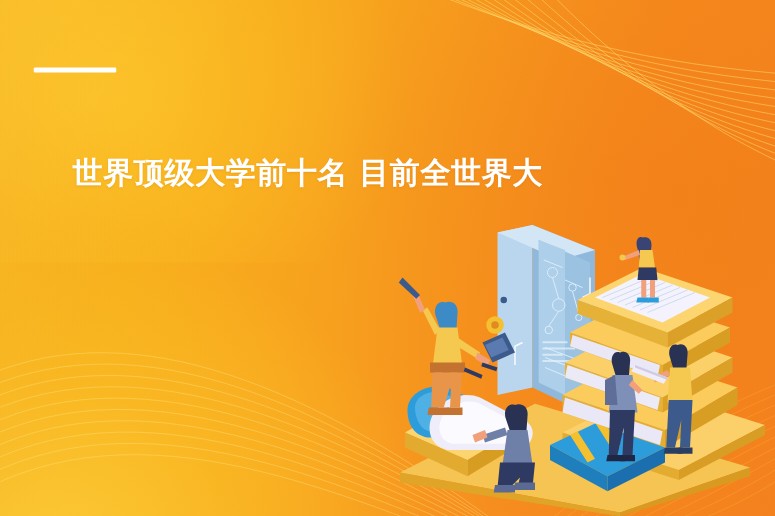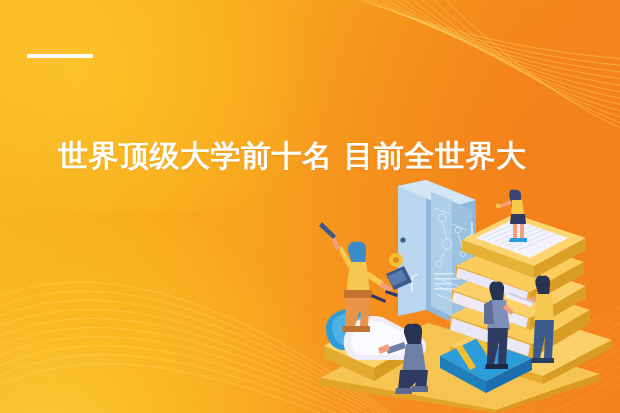--- a/index.html
+++ b/index.html
@@ -80,24 +80,24 @@
     left: 27px;
     top: 54px;
     width: 66px;
     height: 4px;
     background: #FFFFFF;
     border-radius: 1px;
   }
   .title {
     position: absolute;
     left: 58px;
-    top: 116px;
+    top: 102px;
     width: 520px;
     color: #FFFFFF;
-    font-size: 30px;
+    font-size: 24px;
     font-weight: bold;
     letter-spacing: 0.5px;
     line-height: 40px;
     white-space: nowrap;
     text-shadow: 0 1px 2px rgba(180,90,10,0.18);
   }
 
   
   .illus {
     position: absolute;

